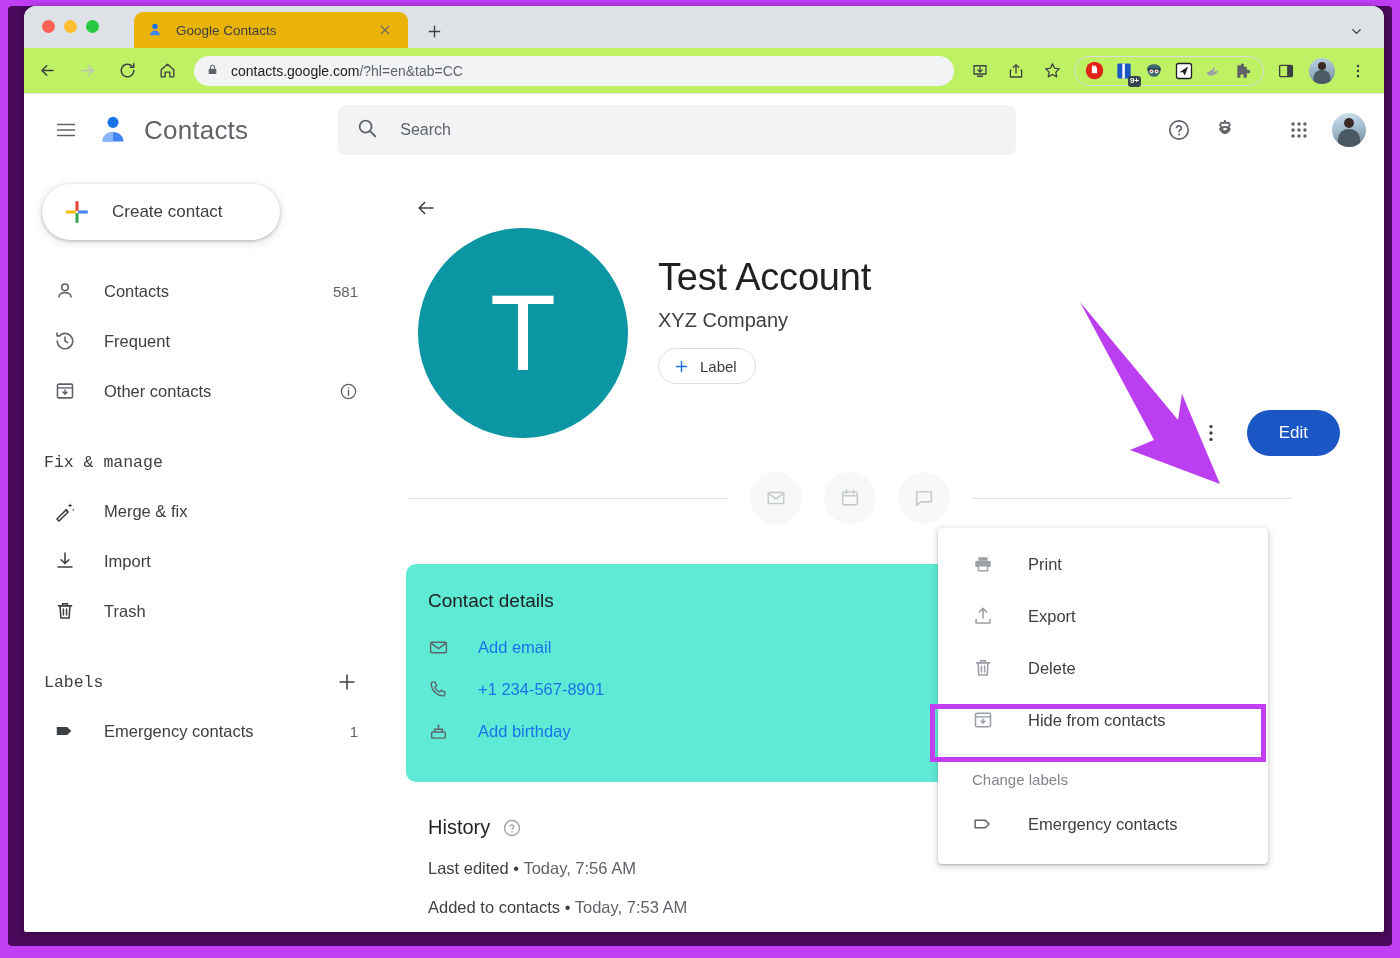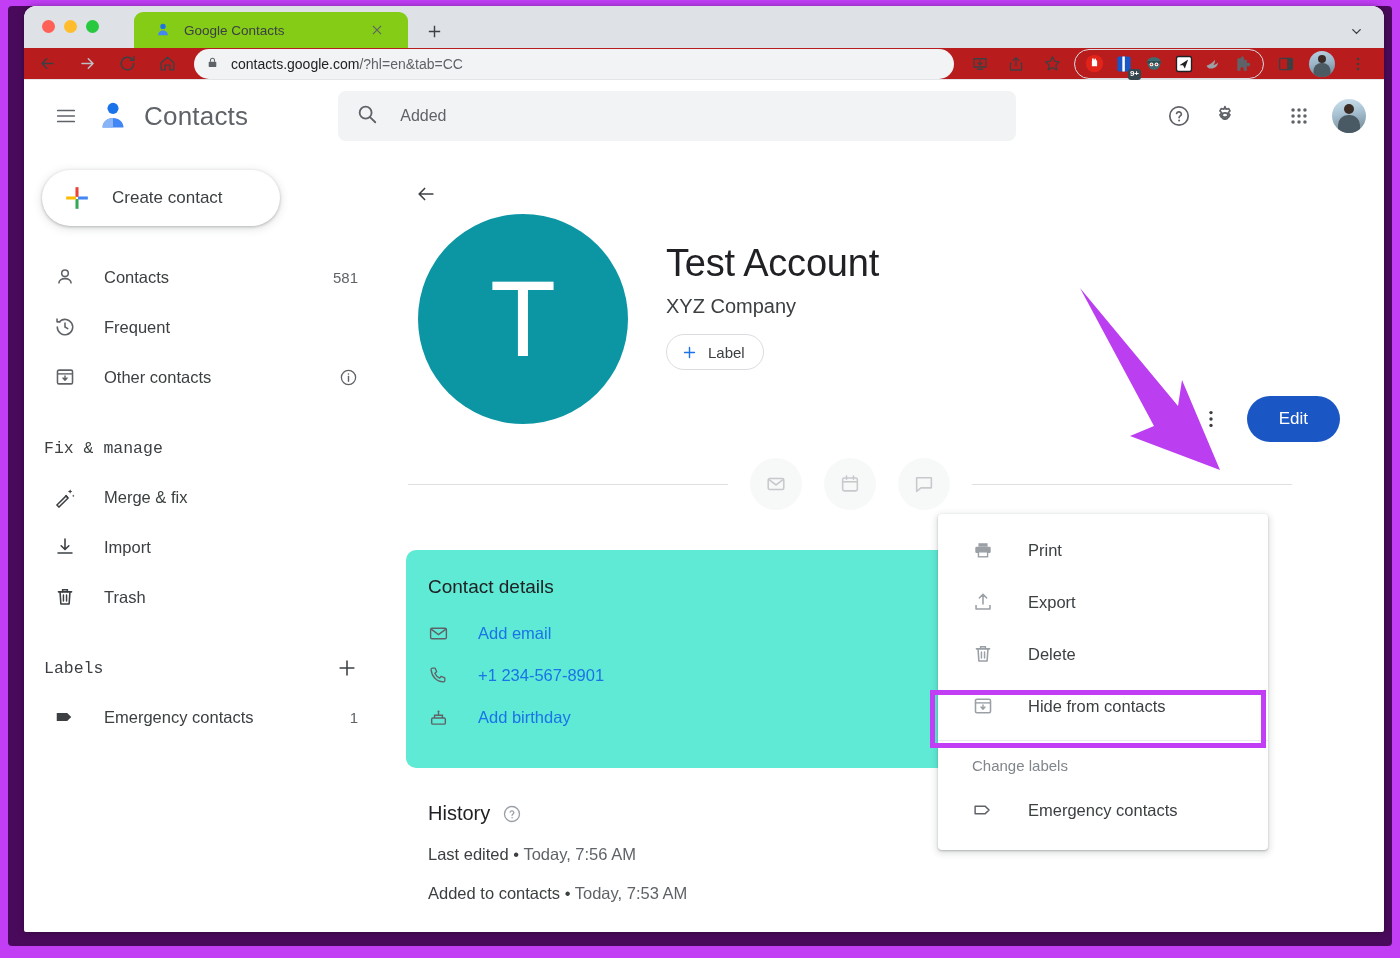--- a/index.html
+++ b/index.html
@@ -41,24 +41,24 @@
     display: flex; gap: 9px;
   }
   .dot { width: 13px; height: 13px; border-radius: 50%; }
   .dot.red { background: #ff6055; }
   .dot.yellow { background: #ffbd2e; }
   .dot.green { background: #28c940; }
 
   .tab {
     position: absolute; left: 110px; top: 6px;
     width: 274px; height: 36px;
-    background: #84cc16;
+    background: #eab308;
     border-radius: 9px 9px 0 0;
     display: flex; align-items: center;
-    padding: 0 20px;
+    padding: 0 12px;
   }
   .tab .favicon { width: 18px; height: 18px; margin-right: 12px; flex: none; }
   .tab .title {
     font-size: 13.5px; color: #3c4043;
     white-space: nowrap; overflow: hidden;
     flex: 1;
   }
   .tab .close {
     width: 22px; height: 22px; flex: none;
     display: flex; align-items: center; justify-content: center;
@@ -73,22 +73,22 @@
   .tablist-chevron {
     position: absolute; right: 14px; top: 11px;
     width: 28px; height: 28px;
     display: flex; align-items: center; justify-content: center;
     color: #3c4043;
   }
 
   
   .toolbar {
     position: relative;
-    height: 32px;
-    background: #b91c1c;
+    height: 46px;
+    background: #bef264;
     border-bottom: 1px solid #e3e5e8;
     display: flex; align-items: center;
   }
   .navbtn {
     width: 34px; height: 34px; margin-left: 6px;
     display: flex; align-items: center; justify-content: center;
     color: #3c4043; flex: none;
   }
   .navbtn.disabled { color: #bdc1c6; }
   .omnibox {
@@ -238,21 +238,21 @@
   .backbtn { width: 40px; height: 40px; display:flex; align-items:center; justify-content:center; color:#3c4043;}
 
   .contacthdr { display: flex; padding-left: 12px; }
   .bigavatar {
     width: 210px; height: 210px; border-radius: 50%;
     background: #0c96a4;
     color: #fff; flex: none;
     display: flex; align-items: center; justify-content: center;
     font-size: 108px; font-weight: 300; line-height: 1;
   }
-  .meta { margin-left: 38px; padding-top: 28px; }
+  .meta { margin-left: 30px; padding-top: 28px; }
   .cname { font-size: 38px; color: #202124; font-weight: 400; letter-spacing: -.2px; }
   .ccompany { font-size: 20px; color: #3c4043; margin-top: 10px; }
   .labelchip {
     margin-top: 16px;
     display: inline-flex; align-items: center;
     height: 36px; padding: 0 18px 0 14px;
     border: 1px solid #dadce0; border-radius: 18px;
     background: #fff;
   }
   .labelchip .p { color: #1a73e8; margin-right: 10px; display:flex; }
@@ -516,21 +516,21 @@
         <span class="name">Contacts</span>
       </div>
 
       <div class="searchbar">
         <span class="sicon">
           <svg viewBox="0 0 24 24" width="22" height="22">
                 <circle cx="10.5" cy="10.5" r="6.5" stroke="#5f6368" stroke-width="2" fill="none"></circle>
                 <path d="M15.3 15.3L21 21" stroke="#5f6368" stroke-width="2" stroke-linecap="round"></path>
               </svg>
         </span>
-        <span class="sph">Added</span>
+        <span class="sph">Search</span>
       </div>
 
       <div class="hdr-right">
         <div class="hicon">
           <svg viewBox="0 0 24 24" width="24" height="24">
             <circle cx="12" cy="12" r="9.2" stroke="#5f6368" stroke-width="1.7" fill="none"></circle>
             <path d="M9.6 9.4a2.5 2.5 0 0 1 4.8.8c0 1.6-2.3 1.9-2.3 3.4" stroke="#5f6368" stroke-width="1.7" fill="none" stroke-linecap="round"></path>
             <circle cx="12.1" cy="16.6" r="1" fill="#5f6368"></circle>
           </svg>
         </div>

